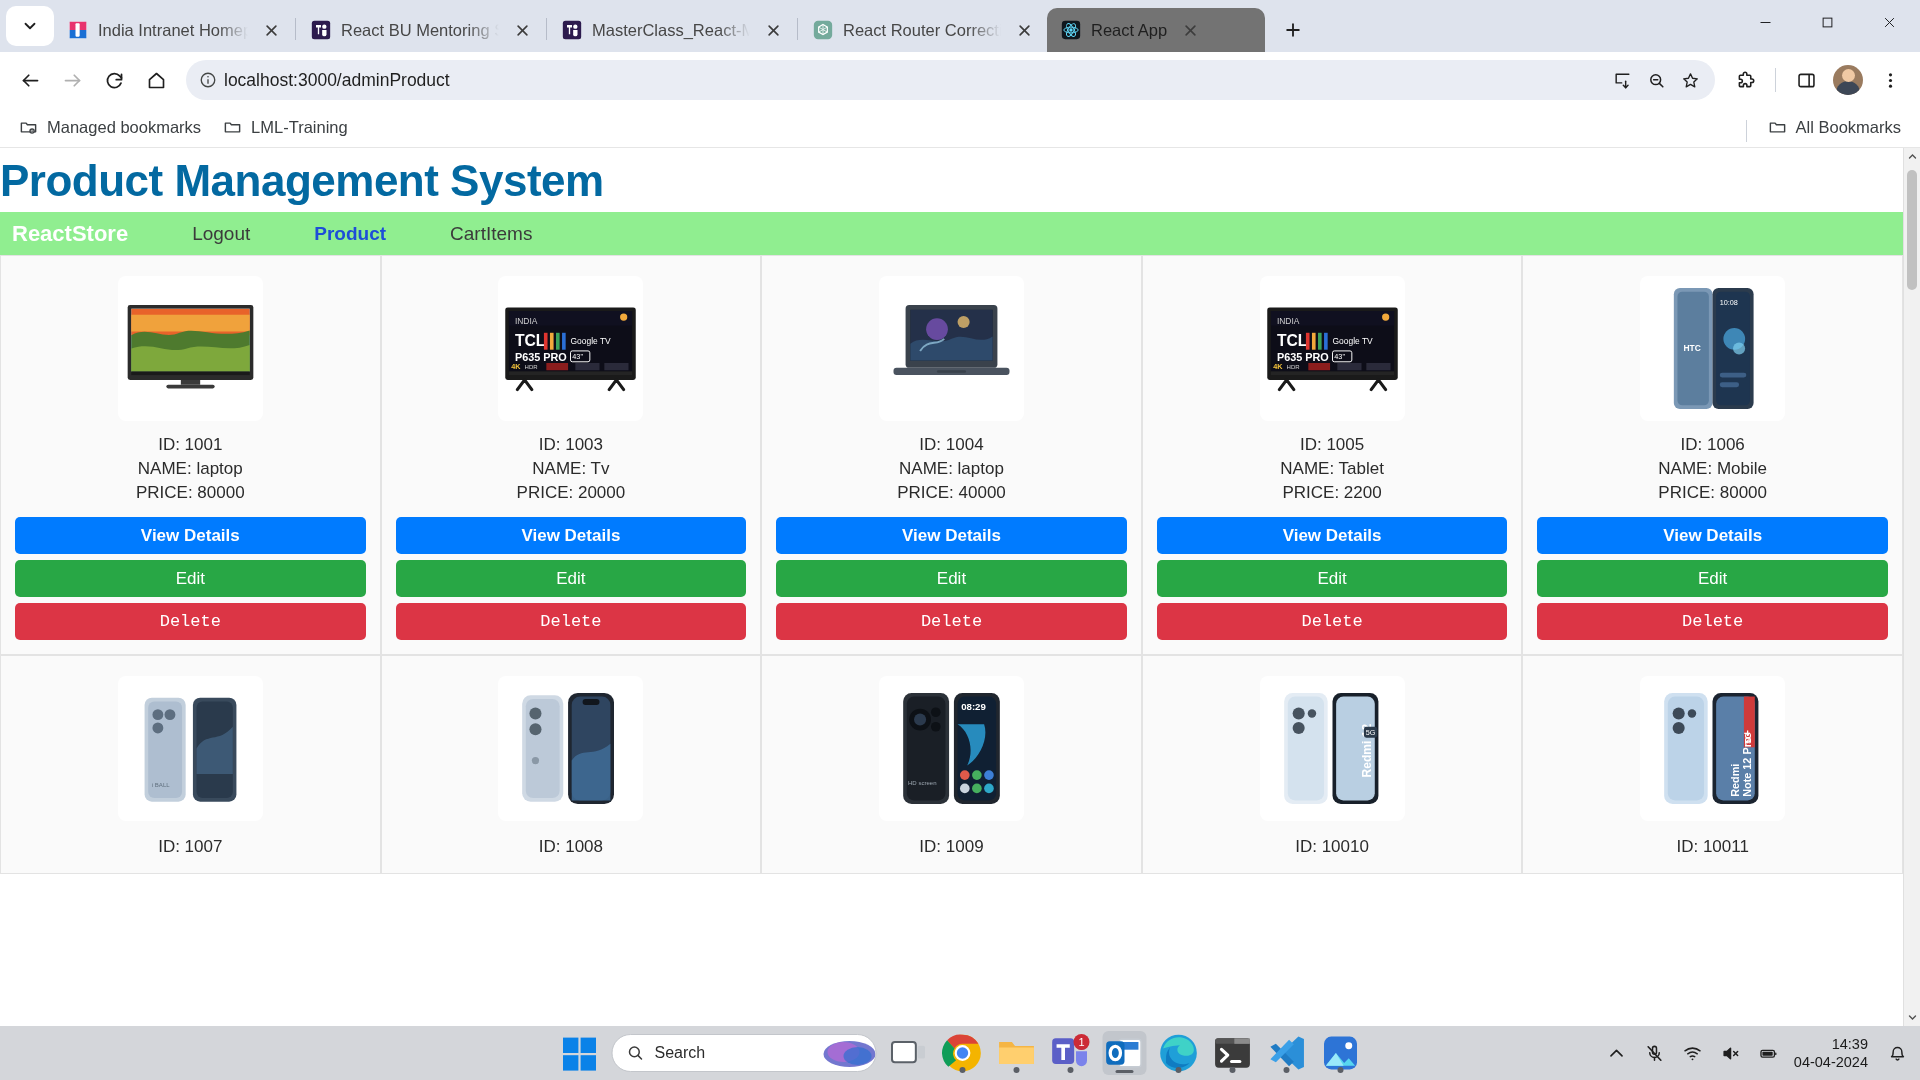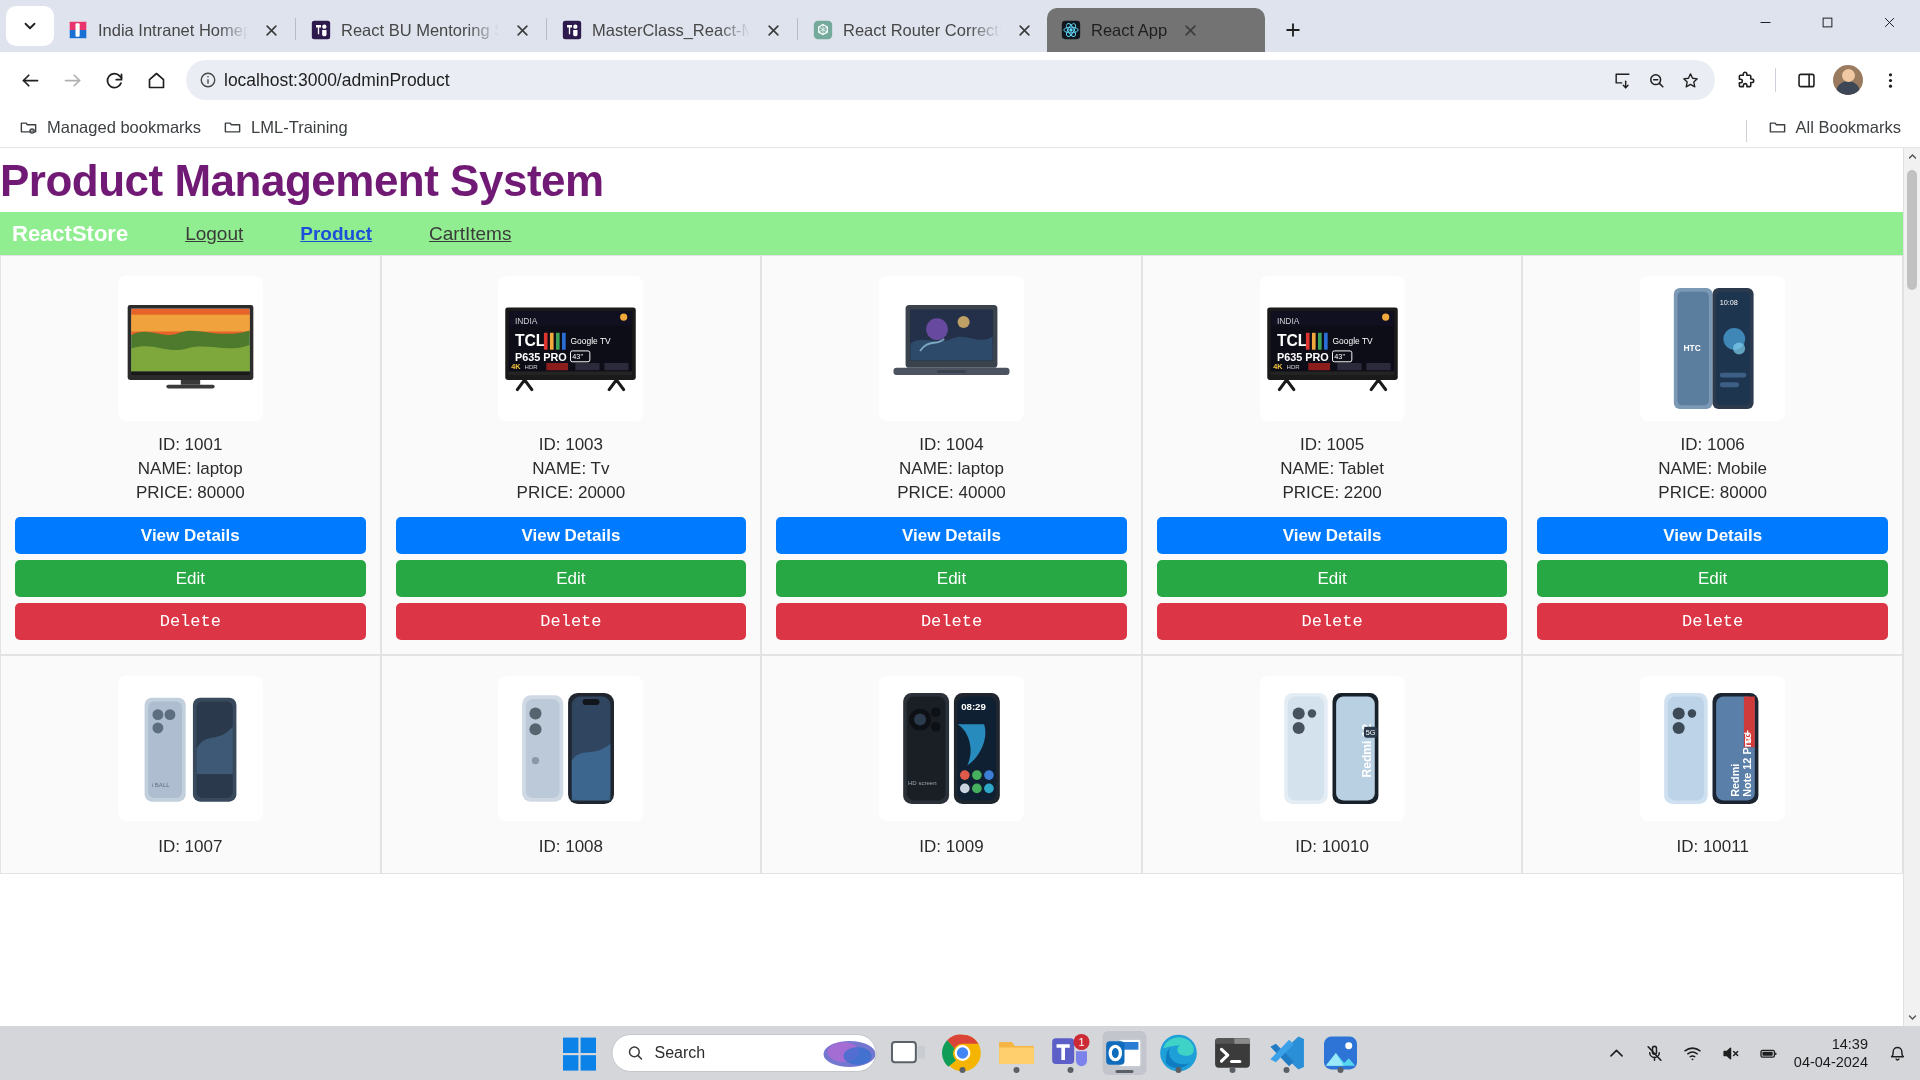--- a/index.html
+++ b/index.html
@@ -71,25 +71,25 @@
   .bm { display:flex; align-items:center; gap:9px; padding:5px 9px; border-radius:6px; flex:0 0 auto; }
   .bm svg { width:19px; height:19px; color:#3c4043; flex:0 0 auto; }
   .bm span { font-size:16.5px; color:#3c4043; white-space:nowrap; }
   .bm-right { margin-left:auto; display:flex; align-items:flex-end; gap:4px; }
   .bm-sep { width:1px; height:22px; background:#cdd2da; margin-right:8px; }
 
   
   .page { position:relative; height:calc(1026px - 52px - 56px - 40px); background:#ffffff; overflow:hidden; }
   .page-inner { position:absolute; left:0; top:0; right:17px; bottom:0; overflow:hidden; }
 
-  .page-title { font-size:44px; font-weight:bold; color:#701a75; padding:8px 0 6px 0; letter-spacing:-0.5px; }
-
-  .navbar { background:#90ee90; height:43px; display:flex; align-items:center; gap:9px; padding-left:12px; }
+  .page-title { font-size:44px; font-weight:bold; color:#0369a1; padding:8px 0 6px 0; letter-spacing:-0.5px; }
+
+  .navbar { background:#90ee90; height:43px; display:flex; align-items:center; gap:16px; padding-left:12px; }
   .navbar .brand { font-size:22px; font-weight:bold; color:#ffffff; margin-right:48px; }
-  .navbar .nlink { font-size:19px; color:#3b3b3b; margin-right:48px;text-decoration:underline; }
+  .navbar .nlink { font-size:19px; color:#3b3b3b; margin-right:48px; }
   .navbar .nlink.active { color:#1d4ed8; font-weight:bold; }
   .navbar .nlink:last-child { margin-right:0; }
 
   .grid { display:flex; flex-wrap:wrap; padding:0; }
   .card {
     width:20%; border:1px solid #e3e3e3; background:#fafafa;
     padding:14px 14px 14px; display:flex; flex-direction:column; align-items:center;
   }
   .thumb {
     width:145px; height:145px; background:#ffffff; border-radius:8px; margin:6px 0 12px;

